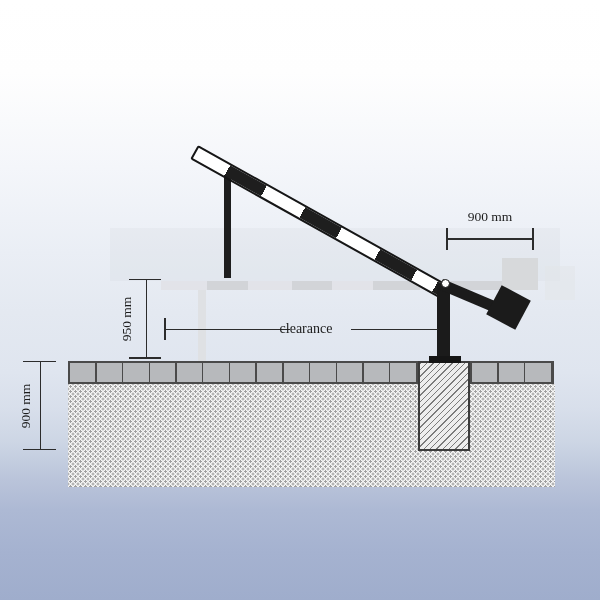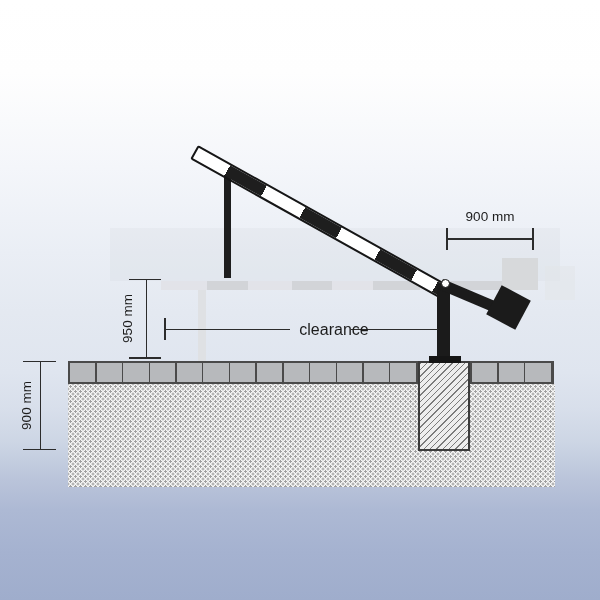--- a/index.html
+++ b/index.html
@@ -1,18 +1,18 @@
 <!DOCTYPE html>
 <html><head>
 <meta charset="utf-8">
 <style>
   html,body{margin:0;padding:0;background:#ffffff;}
   #canvas{
     position:relative;width:600px;height:600px;overflow:hidden;
-    font-family:Liberation Sans, sans-serif;color:#1f1f1f;
+    font-family:Liberation Serif, serif;color:#1f1f1f;
     background:linear-gradient(180deg,
       #ffffff 0%, #fefefe 12%, #f4f6fa 28%, #eaeef5 42%, #e4e9f1 52%,
       #dfe5ef 62%, #d8dfeb 68%, #ccd5e4 74%, #bac4da 80%, #adb9d4 85%,
       #a5b2d0 92%, #9fadcc 100%);
   }
   .abs{position:absolute;}
 
   
   .ghost-upper-band{left:110px;top:228px;width:450px;height:53px;background:rgba(197,203,213,0.16);z-index:1;}
   .ghost-rail-base{left:161px;top:281px;width:341px;height:9px;background:#e0e2e6;opacity:.85;z-index:1;}
@@ -75,21 +75,21 @@
   .l900-tick-t{left:23px;top:360.5px;width:33px;height:1.5px;}
   .l900-tick-b{left:23px;top:448.5px;width:33px;height:1.5px;}
   .clr-line-a{left:165px;top:328.5px;width:125px;height:1.4px;}
   .clr-line-b{left:351px;top:328.5px;width:87px;height:1.4px;}
   .clr-tick{left:164.3px;top:318px;width:1.5px;height:22px;}
 
   .dim-text{z-index:9;font-size:13.5px;color:#1c1c1c;text-align:center;white-space:nowrap;}
   .r900-text{left:447px;top:209px;width:86px;}
   .v950-text{left:96px;top:311px;width:62px;transform:rotate(-90deg);}
   .l900-text{left:-5px;top:398px;width:62px;transform:rotate(-90deg);}
-  .clr-text{left:284px;top:321px;width:100px;font-size:16px;}
+  .clr-text{left:256px;top:321px;width:100px;font-size:14px;}
 </style>
 </head>
 <body>
 
 <div id="canvas">
 
   <div class="abs ghost-upper-band"></div>
   <div class="abs ghost-rail-base"></div>
   <div class="abs ghost-rail-seg seg1"></div>
   <div class="abs ghost-rail-seg seg2"></div>

